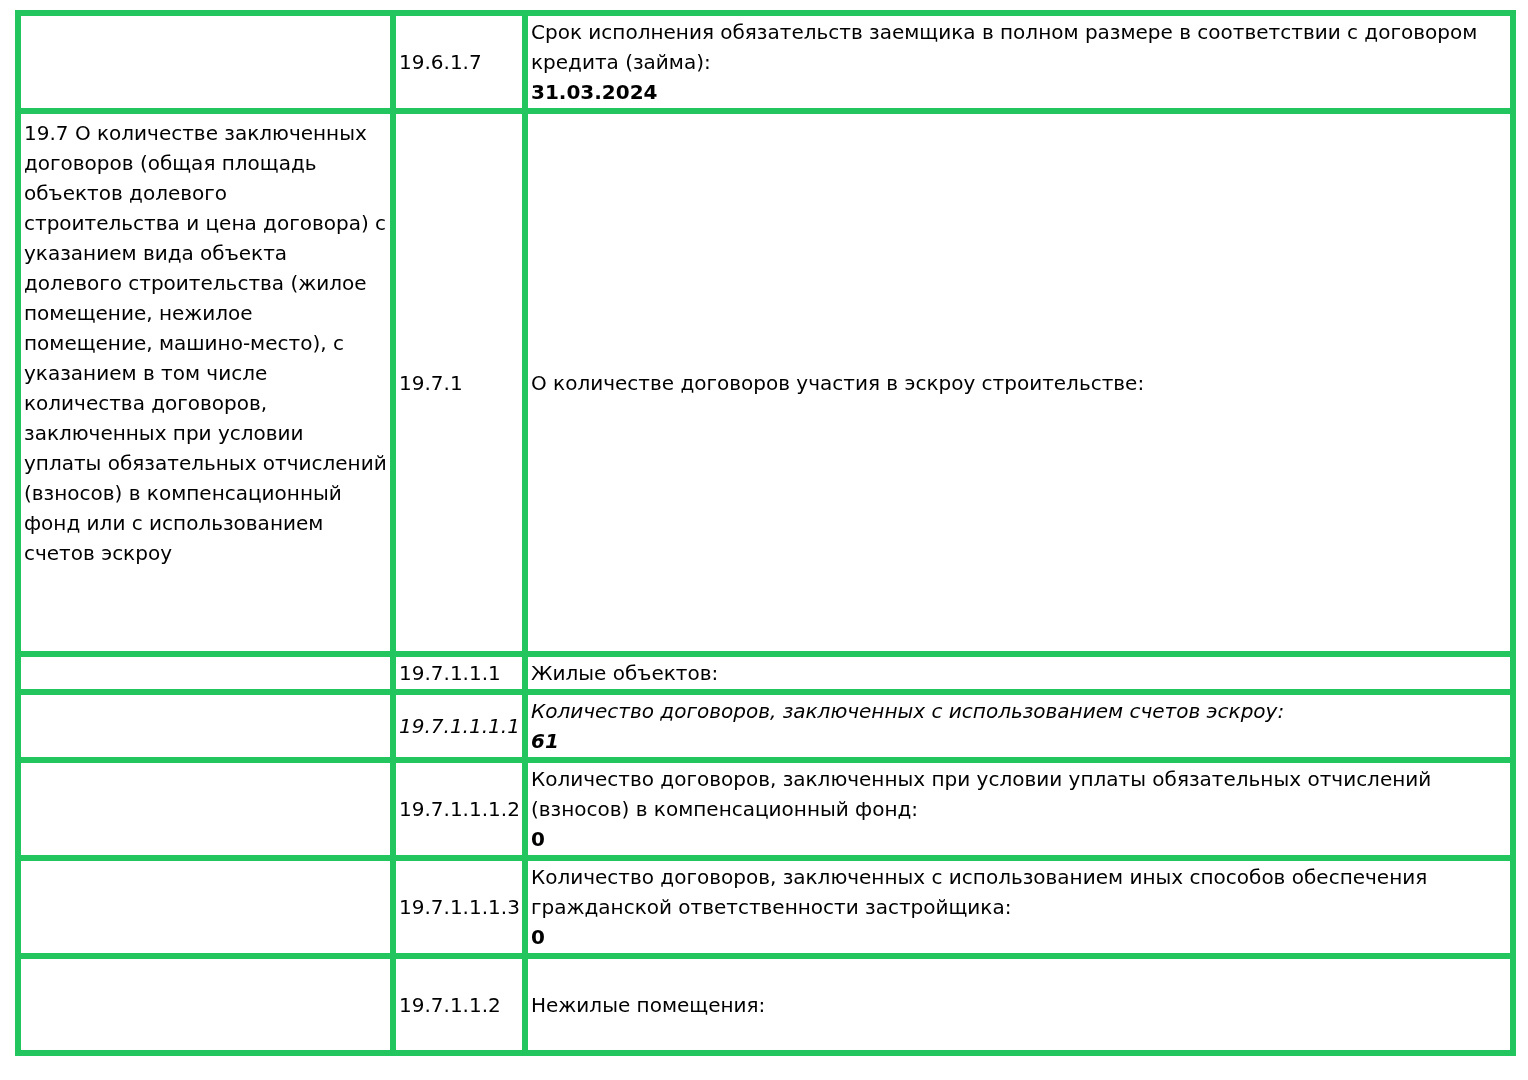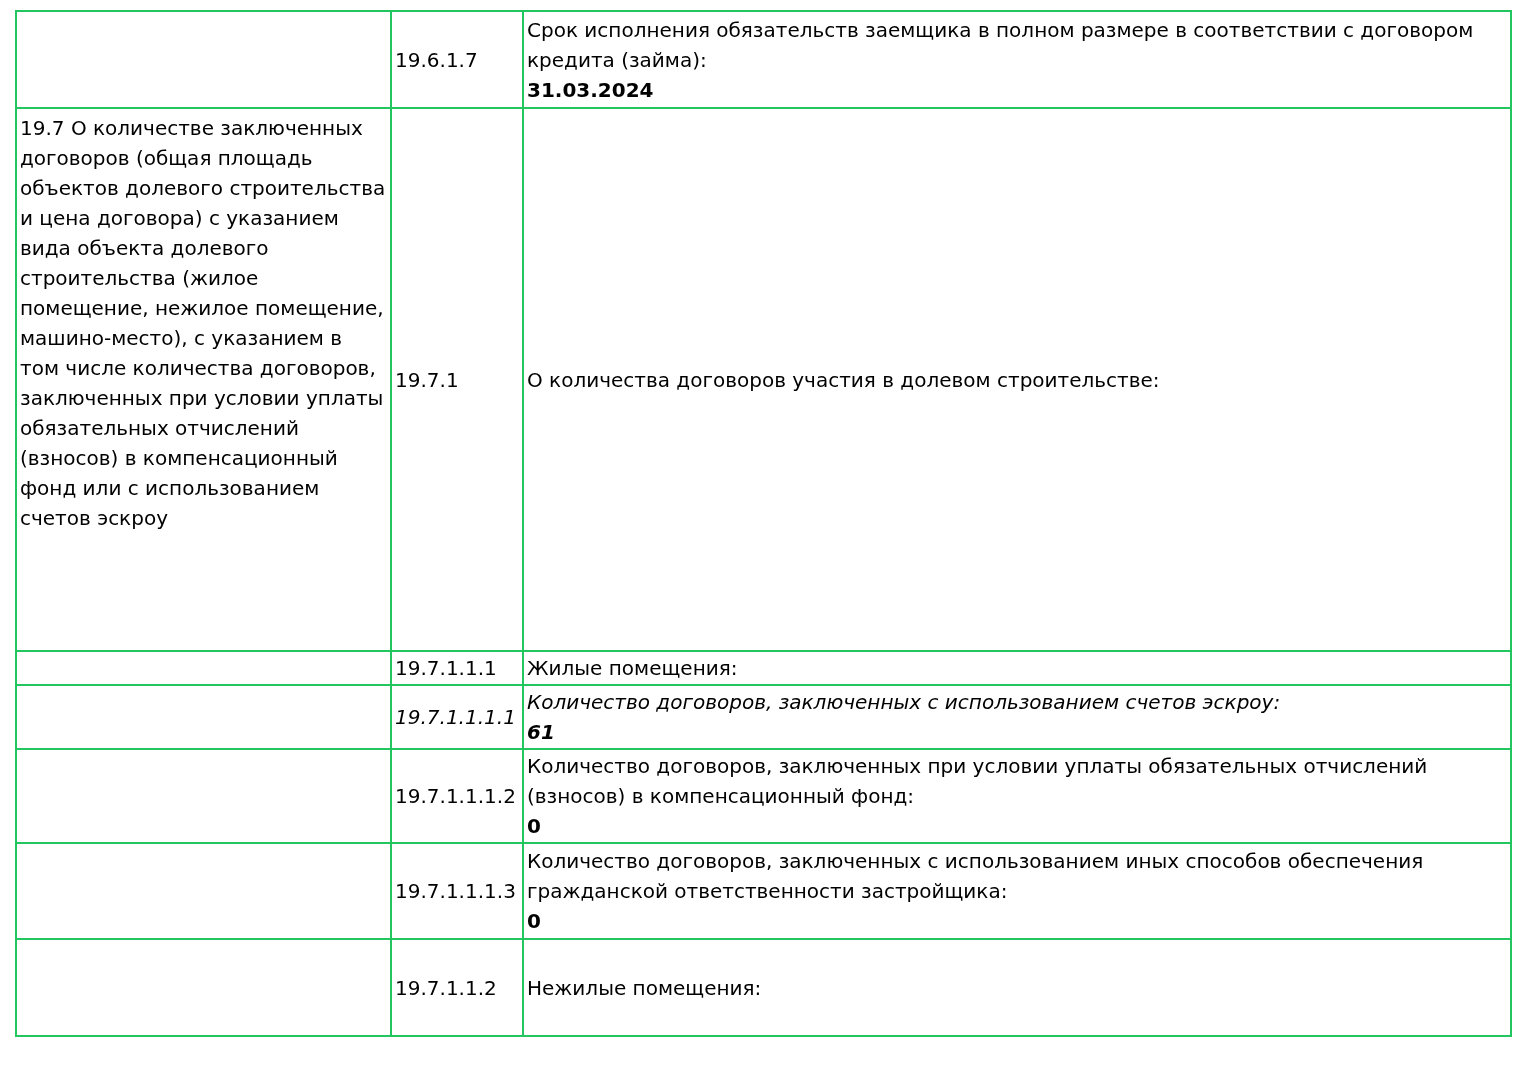--- a/index.html
+++ b/index.html
@@ -16,21 +16,21 @@
     position: absolute;
     left: 15px;
     top: 10px;
     width: 1495px;
     border-collapse: collapse;
     table-layout: fixed;
     font-size: 20px;
     line-height: 30px;
   }
   .doc-table td {
-    border: 2px solid #22c55e;
+    border: 6px solid #22c55e;
     padding: 1px 3px;
     overflow: hidden;
     vertical-align: middle;
   }
   td.c-desc {
     vertical-align: top;
     padding-top: 4px;
   }
   td.c-num {
     vertical-align: middle;
@@ -67,29 +67,29 @@
       <td class="c-num">19.6.1.7</td>
       <td class="c-content">
         <div class="content-text">Срок исполнения обязательств заемщика в полном размере в соответствии с договором кредита (займа):</div>
         <div class="value-line">31.03.2024</div>
       </td>
     </tr>
     <tr>
       <td class="c-desc">19.7 О количестве заключенных договоров (общая площадь объектов долевого строительства и цена договора) с указанием вида объекта долевого строительства (жилое помещение, нежилое помещение, машино-место), с указанием в том числе количества договоров, заключенных при условии уплаты обязательных отчислений (взносов) в компенсационный фонд или с использованием счетов эскроу</td>
       <td class="c-num">19.7.1</td>
       <td class="c-content">
-        <div class="content-text">О количества договоров участия в долевом строительстве:</div>
+        <div class="content-text">О количестве договоров участия в эскроу строительстве:</div>
         <div class="value-line"></div>
       </td>
     </tr>
     <tr>
       <td class="c-desc"></td>
       <td class="c-num">19.7.1.1.1</td>
       <td class="c-content">
-        <div class="content-text">Жилые помещения:</div>
+        <div class="content-text">Жилые объектов:</div>
         <div class="value-line"></div>
       </td>
     </tr>
     <tr>
       <td class="c-desc"></td>
       <td class="c-num">19.7.1.1.1.1</td>
       <td class="c-content">
         <div class="content-text">Количество договоров, заключенных с использованием счетов эскроу:</div>
         <div class="value-line">61</div>
       </td>

